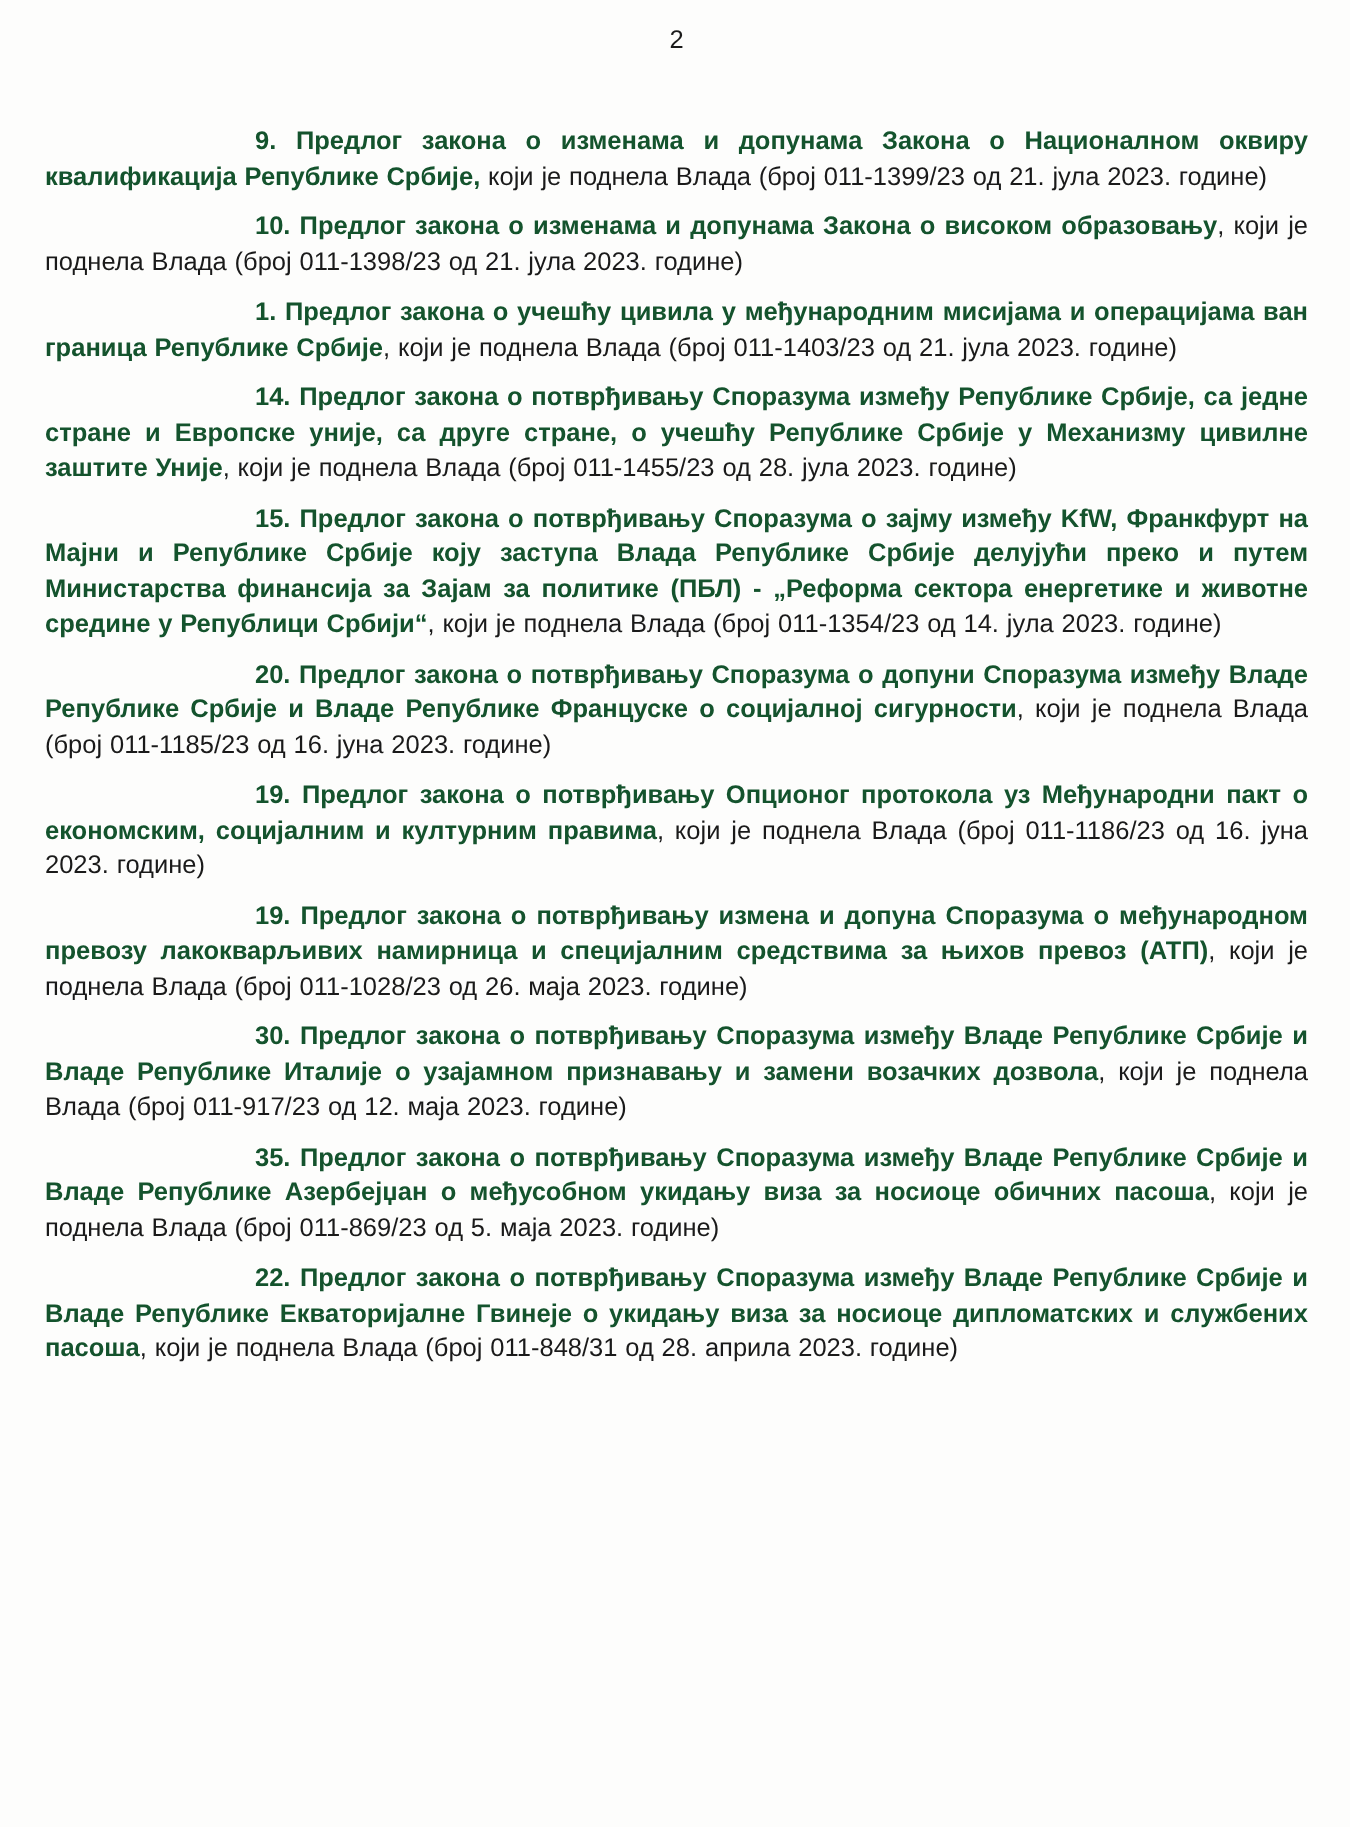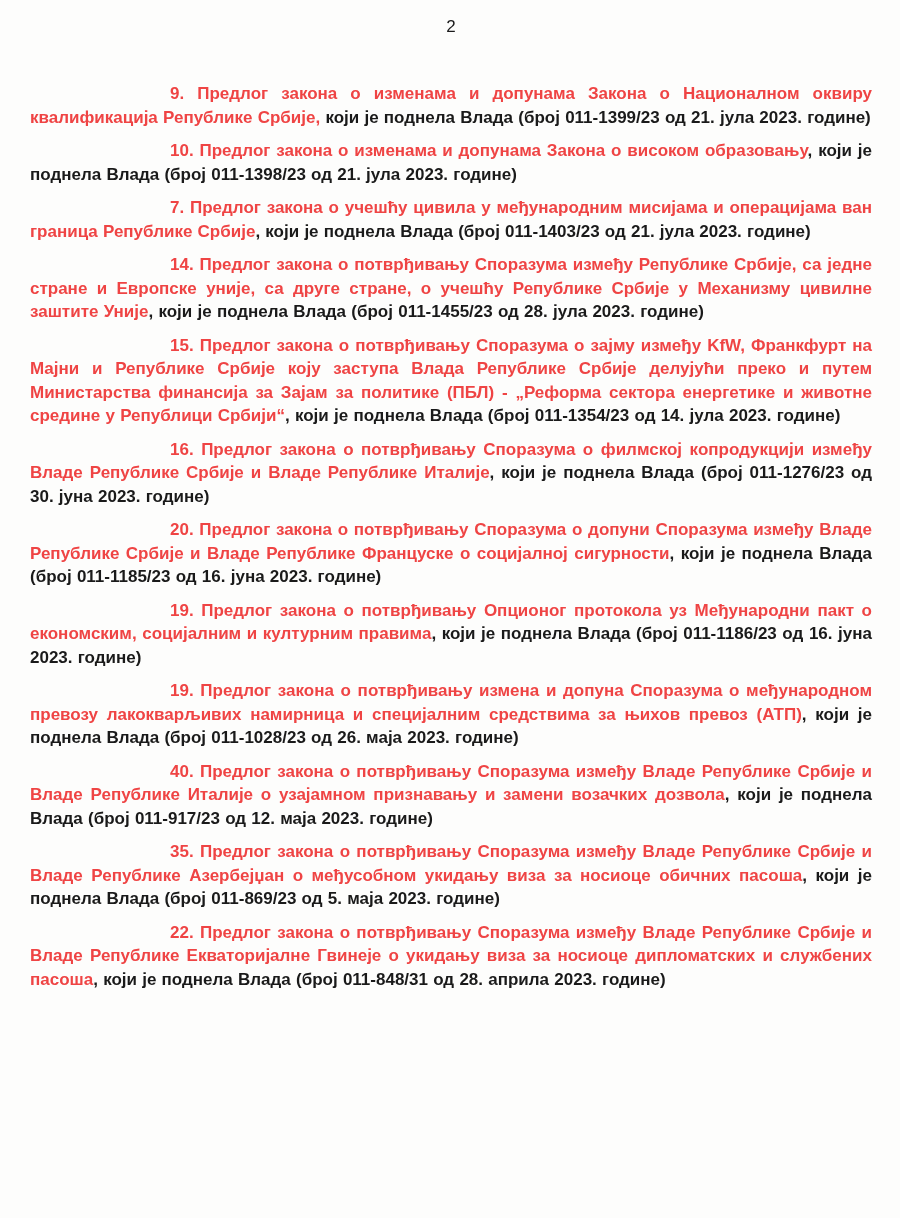--- a/index.html
+++ b/index.html
@@ -34,38 +34,37 @@
     margin: 0 0 10px 0;
     font-size: 17px;
     line-height: 23.5px;
     text-align: justify;
     text-indent: 140px;
     word-spacing: 0.5px;
     color: #1a1a1a;
   }
   .law-item .law-title {
     font-weight: bold;
-    color: #ef4444;
+    color: #14532d;
   }
   .law-item .law-rest {
-    font-weight: bold;
+    font-weight: normal;
   }
 </style>
 </head>
 <body>
 
 <main class="page">
   <div class="page-number">2</div>
   <section class="law-list">
       <p class="law-item"><strong class="law-title">9. Предлог закона о изменама и допунама Закона о Националном оквиру квалификација Републике Србије,</strong><span class="law-rest"> који је поднела Влада (број 011-1399/23 од 21. јула 2023. године)</span></p>
       <p class="law-item"><strong class="law-title">10. Предлог закона о изменама и допунама Закона о високом образовању</strong><span class="law-rest">, који је поднела Влада (број 011-1398/23 од 21. јула 2023. године)</span></p>
-      <p class="law-item"><strong class="law-title">7. Предлог закона о учешћу цивила у међународним мисијама и операцијама ван граница Републике Србије</strong><span class="law-rest">, који је поднела Влада (број 011-1403/23 од 21. јула 2023. године)</span></p>
+      <p class="law-item"><strong class="law-title">1. Предлог закона о учешћу цивила у међународним мисијама и операцијама ван граница Републике Србије</strong><span class="law-rest">, који је поднела Влада (број 011-1403/23 од 21. јула 2023. године)</span></p>
       <p class="law-item"><strong class="law-title">14. Предлог закона о потврђивању Споразума између Републике Србије, са једне стране и Европске уније, са друге стране, о учешћу Републике Србије у Механизму цивилне заштите Уније</strong><span class="law-rest">, који је поднела Влада (број 011-1455/23 од 28. јула 2023. године)</span></p>
       <p class="law-item"><strong class="law-title">15. Предлог закона о потврђивању Споразума о зајму између KfW, Франкфурт на Мајни и Републике Србије коју заступа Влада Републике Србије делујући преко и путем Министарства финансија за Зајам за политике (ПБЛ) - „Реформа сектора енергетике и животне средине у Републици Србији“</strong><span class="law-rest">, који је поднела Влада (број 011-1354/23 од 14. јула 2023. године)</span></p>
-      <p class="law-item"><strong class="law-title">16. Предлог закона о потврђивању Споразума о филмској копродукцији између Владе Републике Србије и Владе Републике Италије</strong><span class="law-rest">, који је поднела Влада (број 011-1276/23 од 30. јуна 2023. године)</span></p>
       <p class="law-item"><strong class="law-title">20. Предлог закона о потврђивању Споразума о допуни Споразума између Владе Републике Србије и Владе Републике Француске о социјалној сигурности</strong><span class="law-rest">, који је поднела Влада (број 011-1185/23 од 16. јуна 2023. године)</span></p>
       <p class="law-item"><strong class="law-title">19. Предлог закона о потврђивању Опционог протокола уз Међународни пакт о економским, социјалним и културним правима</strong><span class="law-rest">, који је поднела Влада (број 011-1186/23 од 16. јуна 2023. године)</span></p>
       <p class="law-item"><strong class="law-title">19. Предлог закона о потврђивању измена и допуна Споразума о међународном превозу лакокварљивих намирница и специјалним средствима за њихов превоз (АТП)</strong><span class="law-rest">, који је поднела Влада (број 011-1028/23 од 26. маја 2023. године)</span></p>
-      <p class="law-item"><strong class="law-title">40. Предлог закона о потврђивању Споразума између Владе Републике Србије и Владе Републике Италије о узајамном признавању и замени возачких дозвола</strong><span class="law-rest">, који је поднела Влада (број 011-917/23 од 12. маја 2023. године)</span></p>
+      <p class="law-item"><strong class="law-title">30. Предлог закона о потврђивању Споразума између Владе Републике Србије и Владе Републике Италије о узајамном признавању и замени возачких дозвола</strong><span class="law-rest">, који је поднела Влада (број 011-917/23 од 12. маја 2023. године)</span></p>
       <p class="law-item"><strong class="law-title">35. Предлог закона о потврђивању Споразума између Владе Републике Србије и Владе Републике Азербејџан о међусобном укидању виза за носиоце обичних пасоша</strong><span class="law-rest">, који је поднела Влада (број 011-869/23 од 5. маја 2023. године)</span></p>
       <p class="law-item"><strong class="law-title">22. Предлог закона о потврђивању Споразума између Владе Републике Србије и Владе Републике Екваторијалне Гвинеје о укидању виза за носиоце дипломатских и службених пасоша</strong><span class="law-rest">, који је поднела Влада (број 011-848/31 од 28. априла 2023. године)</span></p>
     </section>
 </main>
 
 </body></html>

